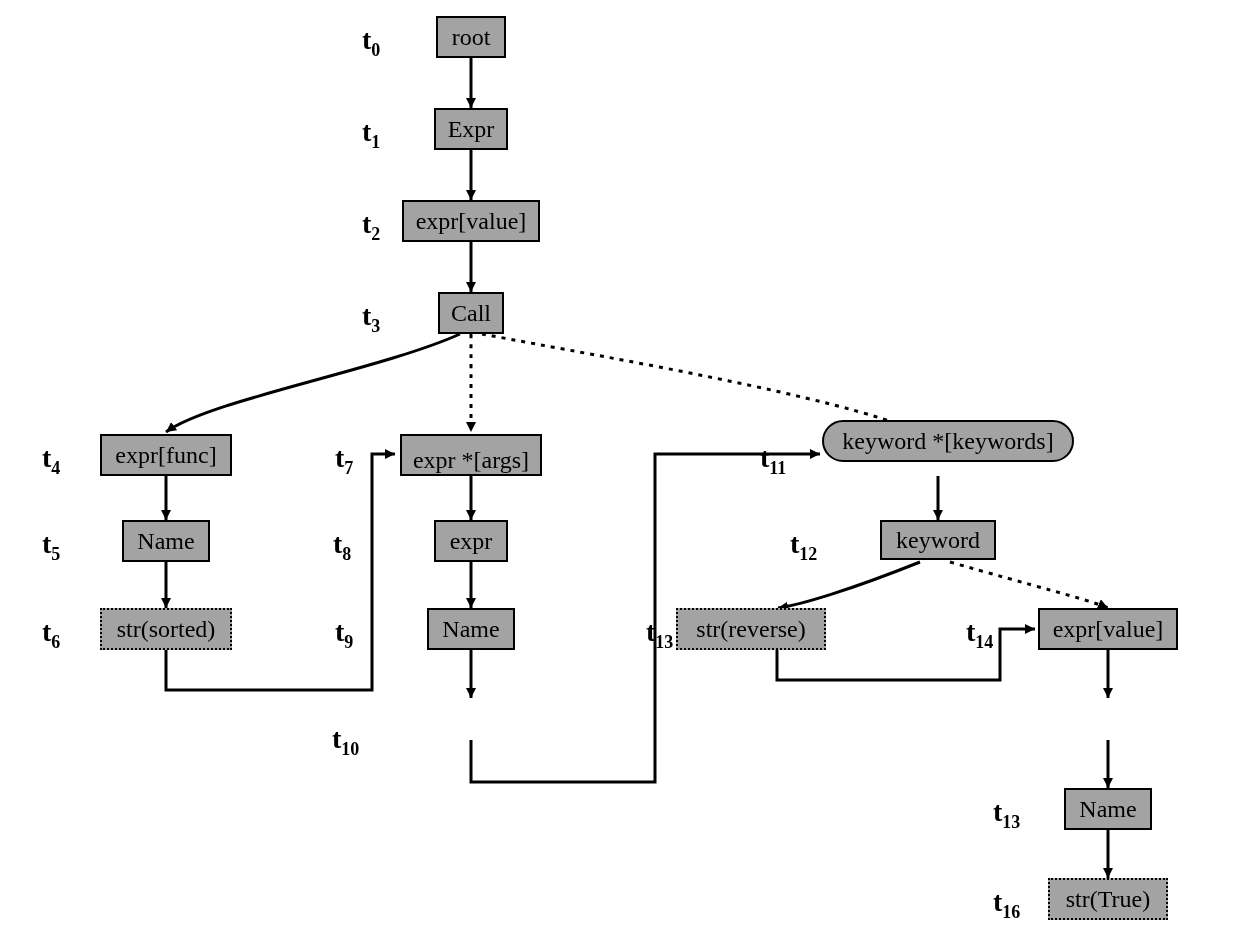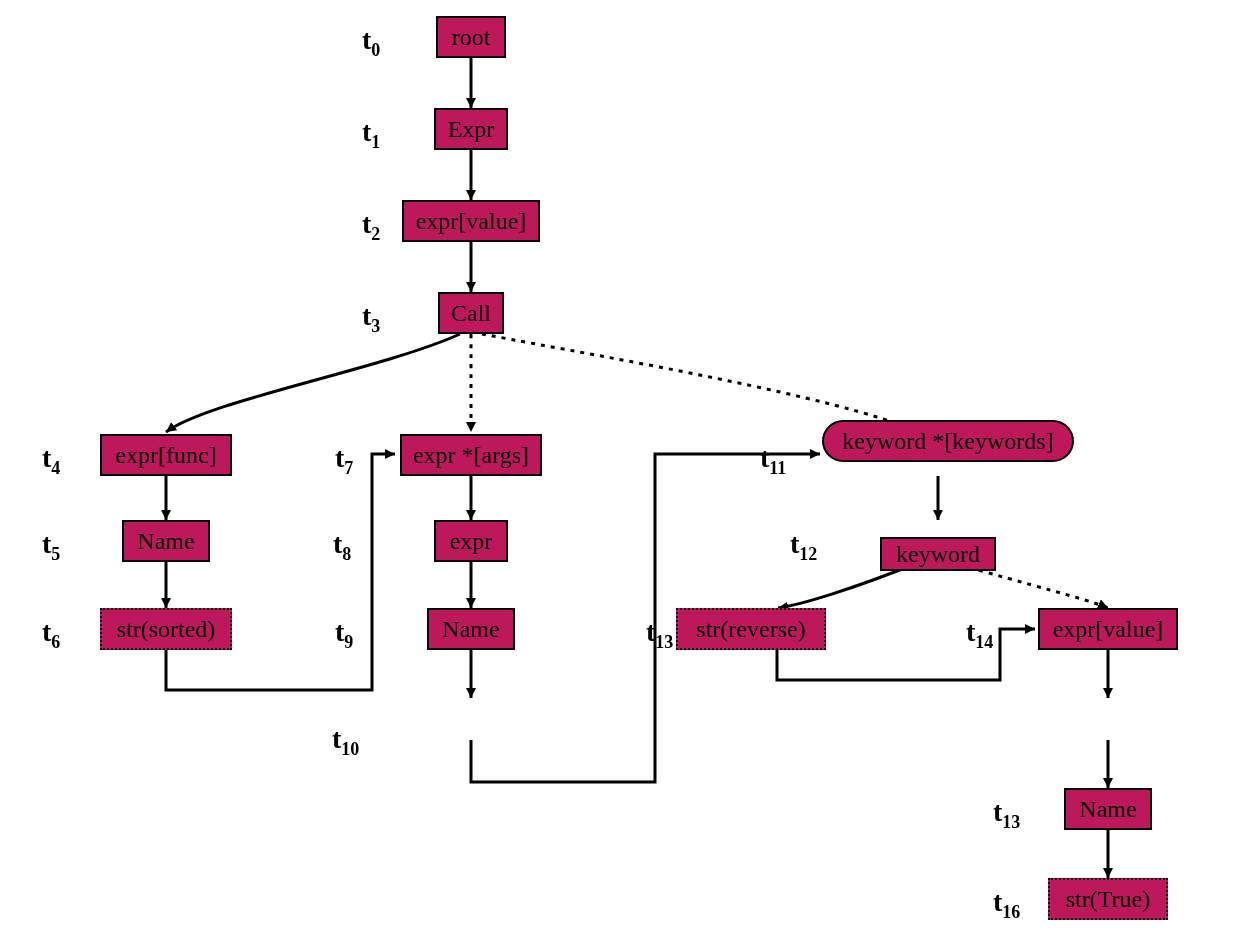--- a/index.html
+++ b/index.html
@@ -22,21 +22,21 @@
     color: #000;
     white-space: nowrap;
   }
   .step-label sub {
     font-size: 18px;
     vertical-align: sub;
   }
   .node {
     position: absolute;
     border: 2px solid #000;
-    background: #be185d;
+    background: #a3a3a3;
     color: #000;
     font-size: 24px;
     text-align: center;
     display: flex;
     align-items: center;
     justify-content: center;
     padding: 0 6px;
     box-sizing: border-box;
   }
   .node.dotted {
@@ -136,34 +136,34 @@
   <div class="node" style="left:100px; top:434px; width:132px; height:42px;">
       <span>expr[func]</span>
     </div>
   <div class="node" style="left:122px; top:520px; width:88px; height:42px;">
       <span>Name</span>
     </div>
   <div class="node dotted" style="left:100px; top:608px; width:132px; height:42px;">
       <span>str(sorted)</span>
     </div>
 
-  <div class="node" style="left:400px; top:434px; width:142px; height:42px;">
+  <div class="node" style="left:400px; top:434px; width:142px; height:42px;align-items:flex-end;">
       <span>expr *[args]</span>
     </div>
   <div class="node" style="left:434px; top:520px; width:74px; height:42px;">
       <span>expr</span>
     </div>
   <div class="node" style="left:427px; top:608px; width:88px; height:42px;">
       <span>Name</span>
     </div>
 
   <div class="node" style="left:822px; top:420px; width:252px; height:42px;border-radius:21px;">
       <span>keyword *[keywords]</span>
     </div>
-  <div class="node" style="left:880px; top:520px; width:116px; height:34px;margin-top:17px;">
+  <div class="node" style="left:880px; top:520px; width:116px; height:40px;">
       <span>keyword</span>
     </div>
 
   <div class="node dotted" style="left:676px; top:608px; width:150px; height:42px;">
       <span>str(reverse)</span>
     </div>
   <div class="node" style="left:1038px; top:608px; width:140px; height:42px;">
       <span>expr[value]</span>
     </div>
   <div class="node" style="left: 1064px; top: 788px; width: 88px; height: 42px;">

